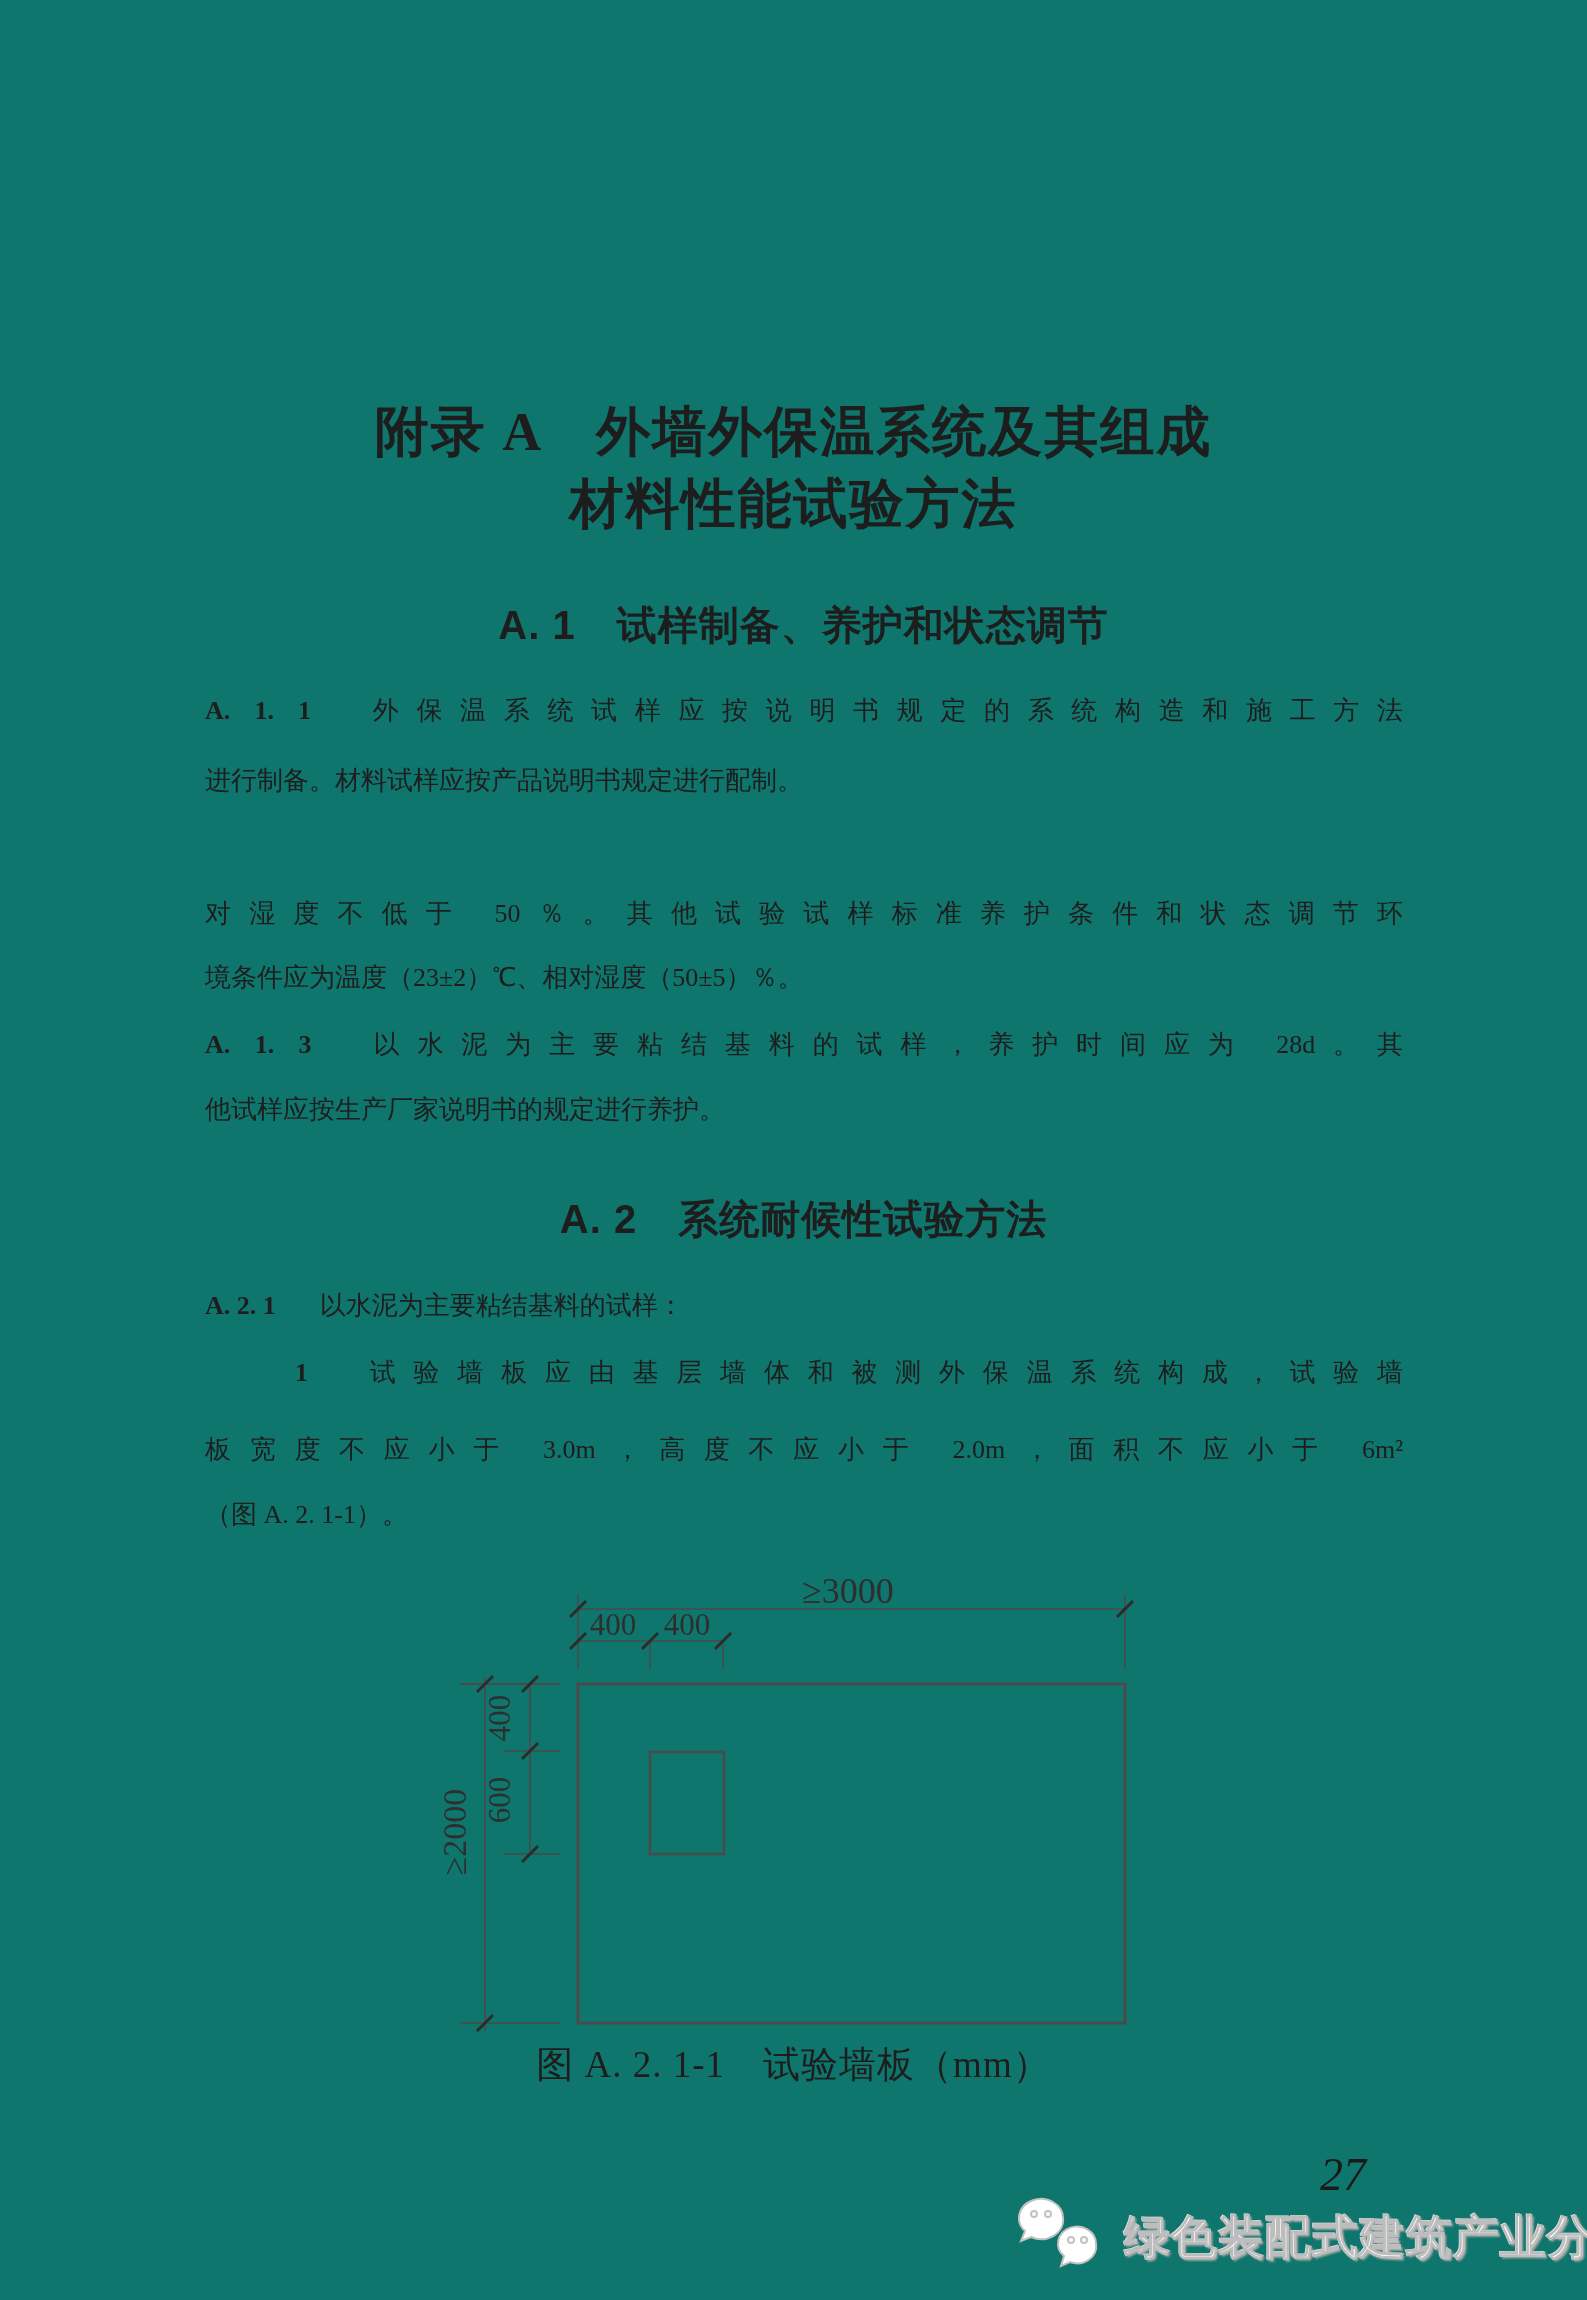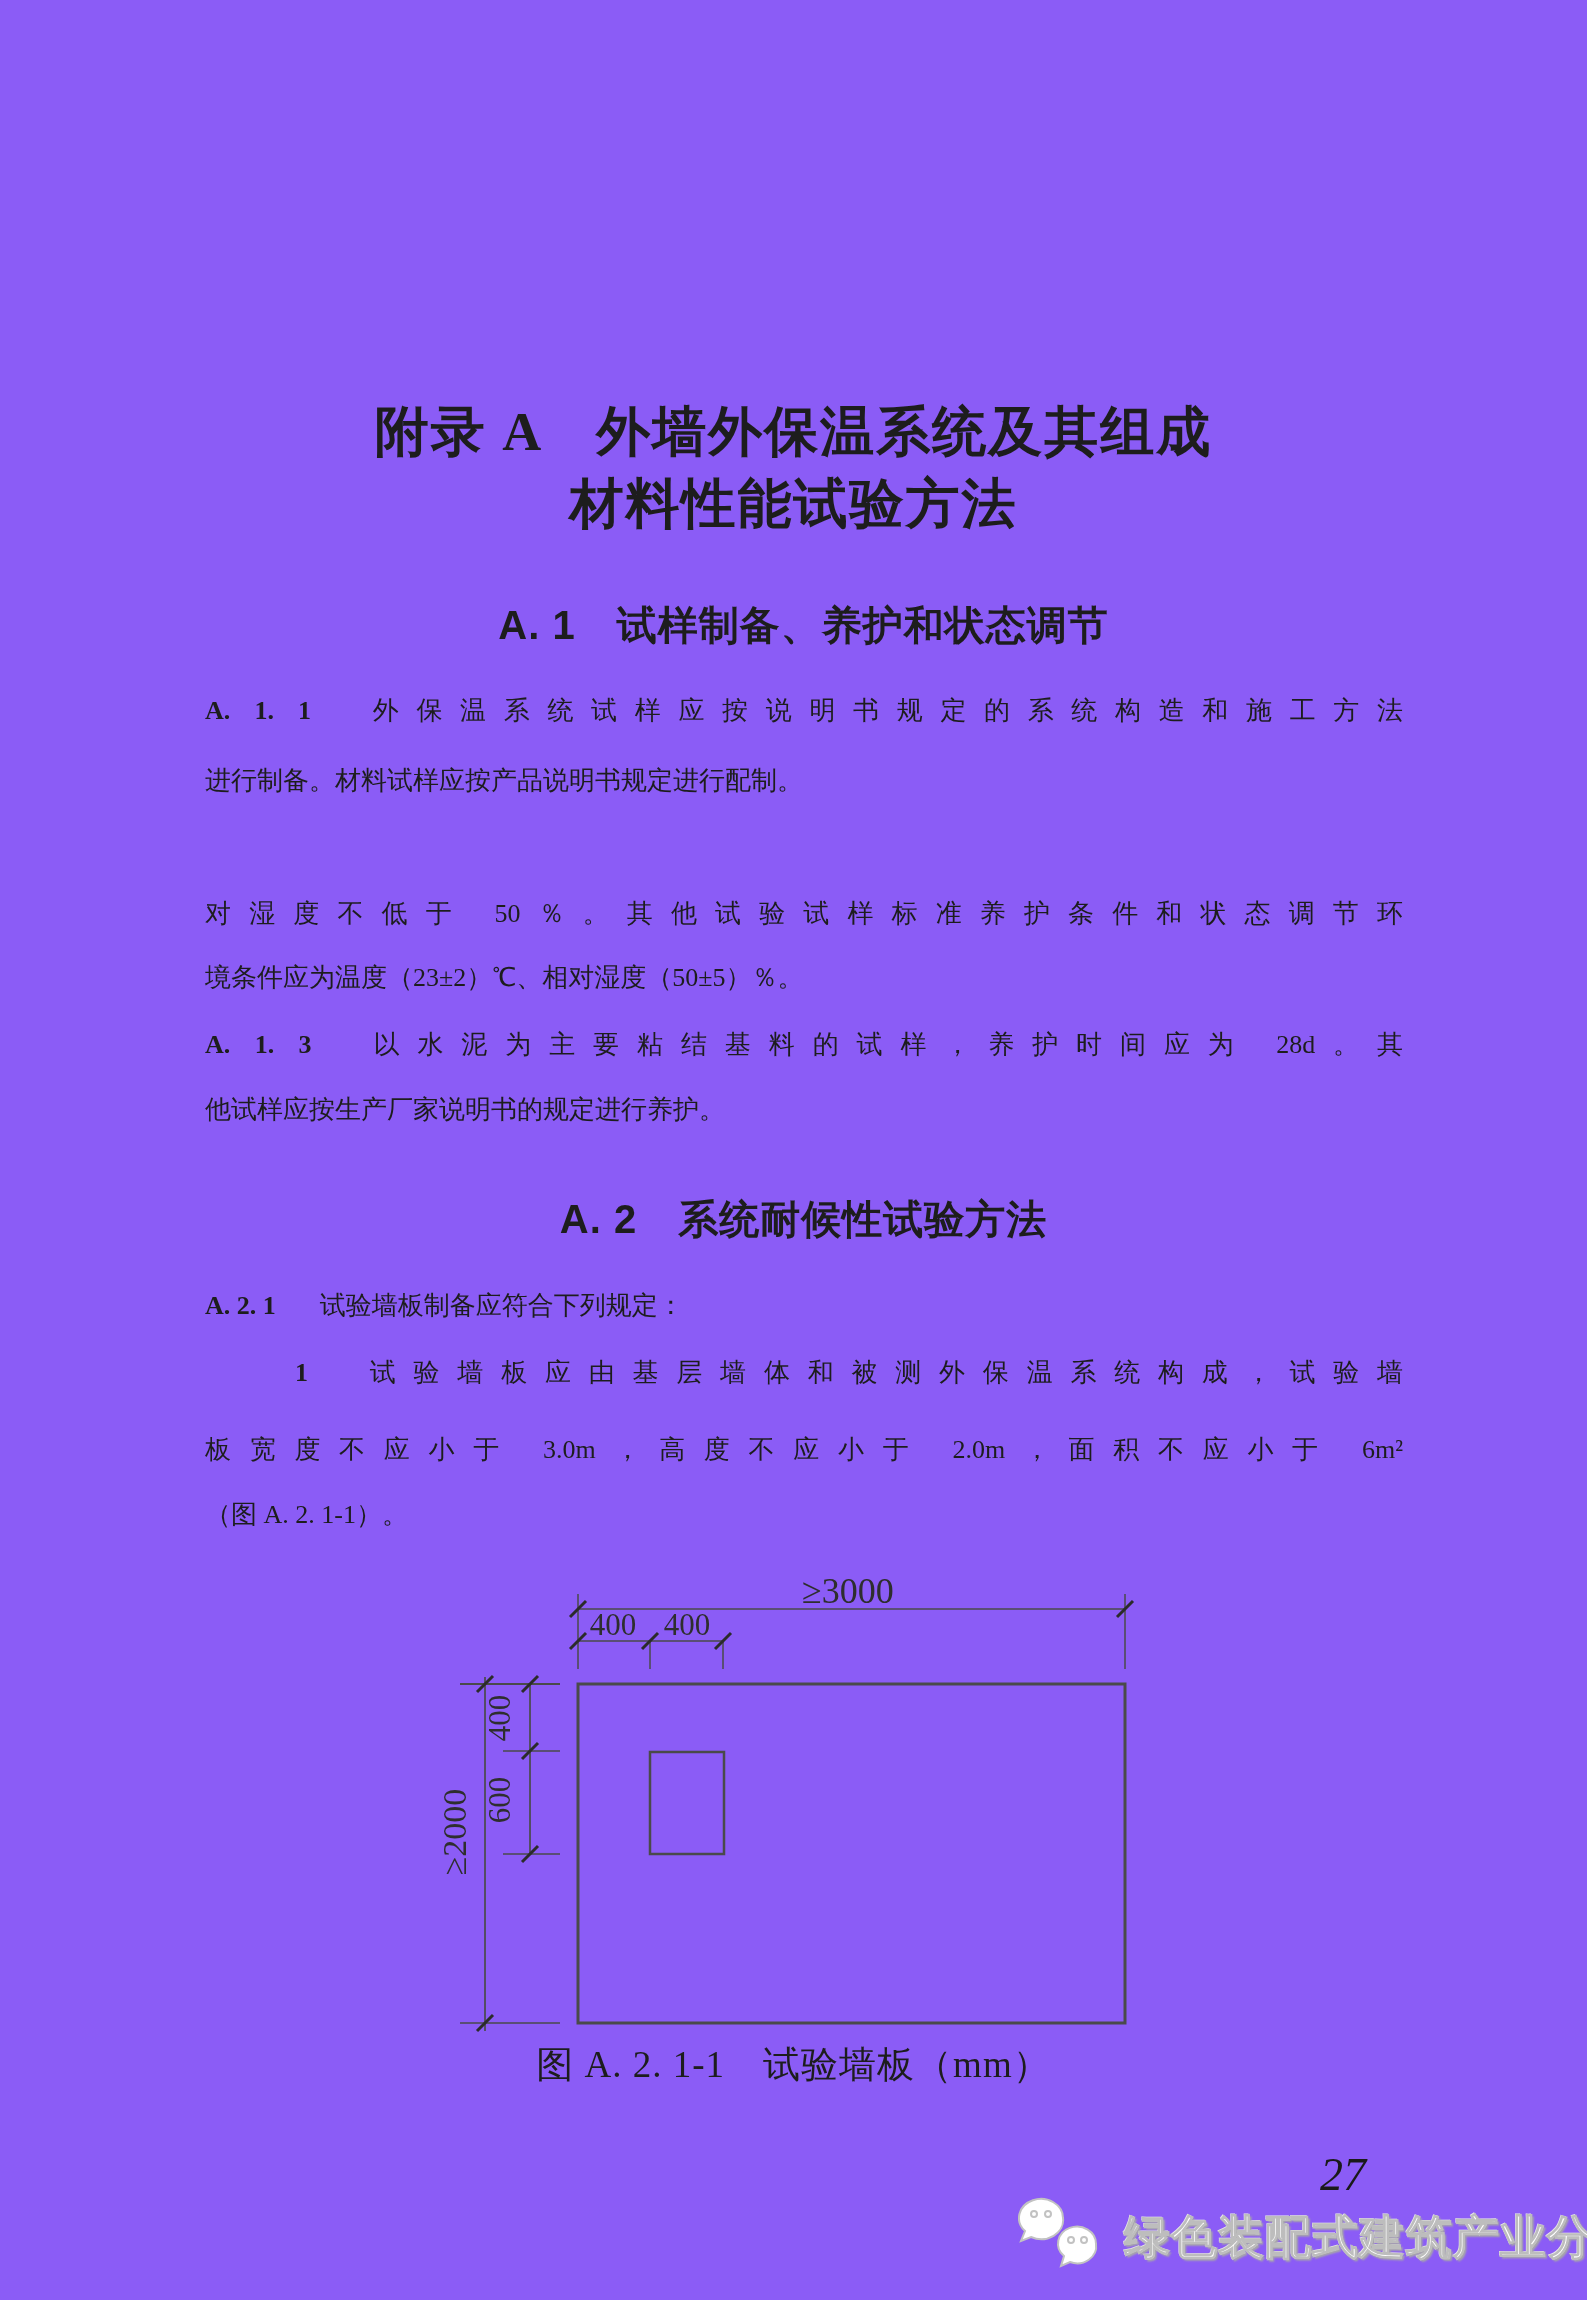--- a/index.html
+++ b/index.html
@@ -1,19 +1,19 @@
 <!DOCTYPE html>
 <html><head>
 <meta charset="utf-8">
 <style>
   html,body{margin:0;padding:0;background:#9c9c9c;}
   .page{
     position:relative;
     width:1587px;height:2300px;
-    background:#8b5cf6;
+    background:#0f766e;
     overflow:hidden;
     font-family:"Liberation Serif", serif;
     color:#1d1d1d;
   }
   .doc-title{
     position:absolute;left:0;right:0;text-align:center;
     font-size:54px;font-weight:700;letter-spacing:2px;
     font-family:"Liberation Serif", serif;
   }
   .sec-heading{
@@ -75,21 +75,21 @@
   <div class="bline" style="top:955px;">境条件应为温度（23±2）℃、相对湿度（50±5）％。</div>
 
   <div class="bline just" style="top:1022px;">
     <span class="clause-label">A. 1. 3</span><span>以水泥为主要粘结基料的试样，养护时间应为 28d。其</span>
   </div>
   <div class="bline" style="top:1087px;">他试样应按生产厂家说明书的规定进行养护。</div>
 
   <div class="sec-heading" style="top:1192px;">A. 2　系统耐候性试验方法</div>
 
   <div class="bline" style="top:1283px;">
-    <span class="clause-label">A. 2. 1</span><span>试验墙板制备应符合下列规定：</span>
+    <span class="clause-label">A. 2. 1</span><span>以水泥为主要粘结基料的试样：</span>
   </div>
 
   <div class="bline just item-indent" style="top:1350px;">
     <span class="clause-label">1</span><span>试验墙板应由基层墙体和被测外保温系统构成，试验墙</span>
   </div>
   <div class="bline just" style="top:1421px;margin-top:6px;">板宽度不应小于 3.0m，高度不应小于 2.0m，面积不应小于 6m²</div>
   <div class="bline" style="top:1492px;">（图 A. 2. 1-1）。</div>
 
   <div class="figure-wrap">
     <svg width="700" height="470" viewBox="0 0 700 470">

